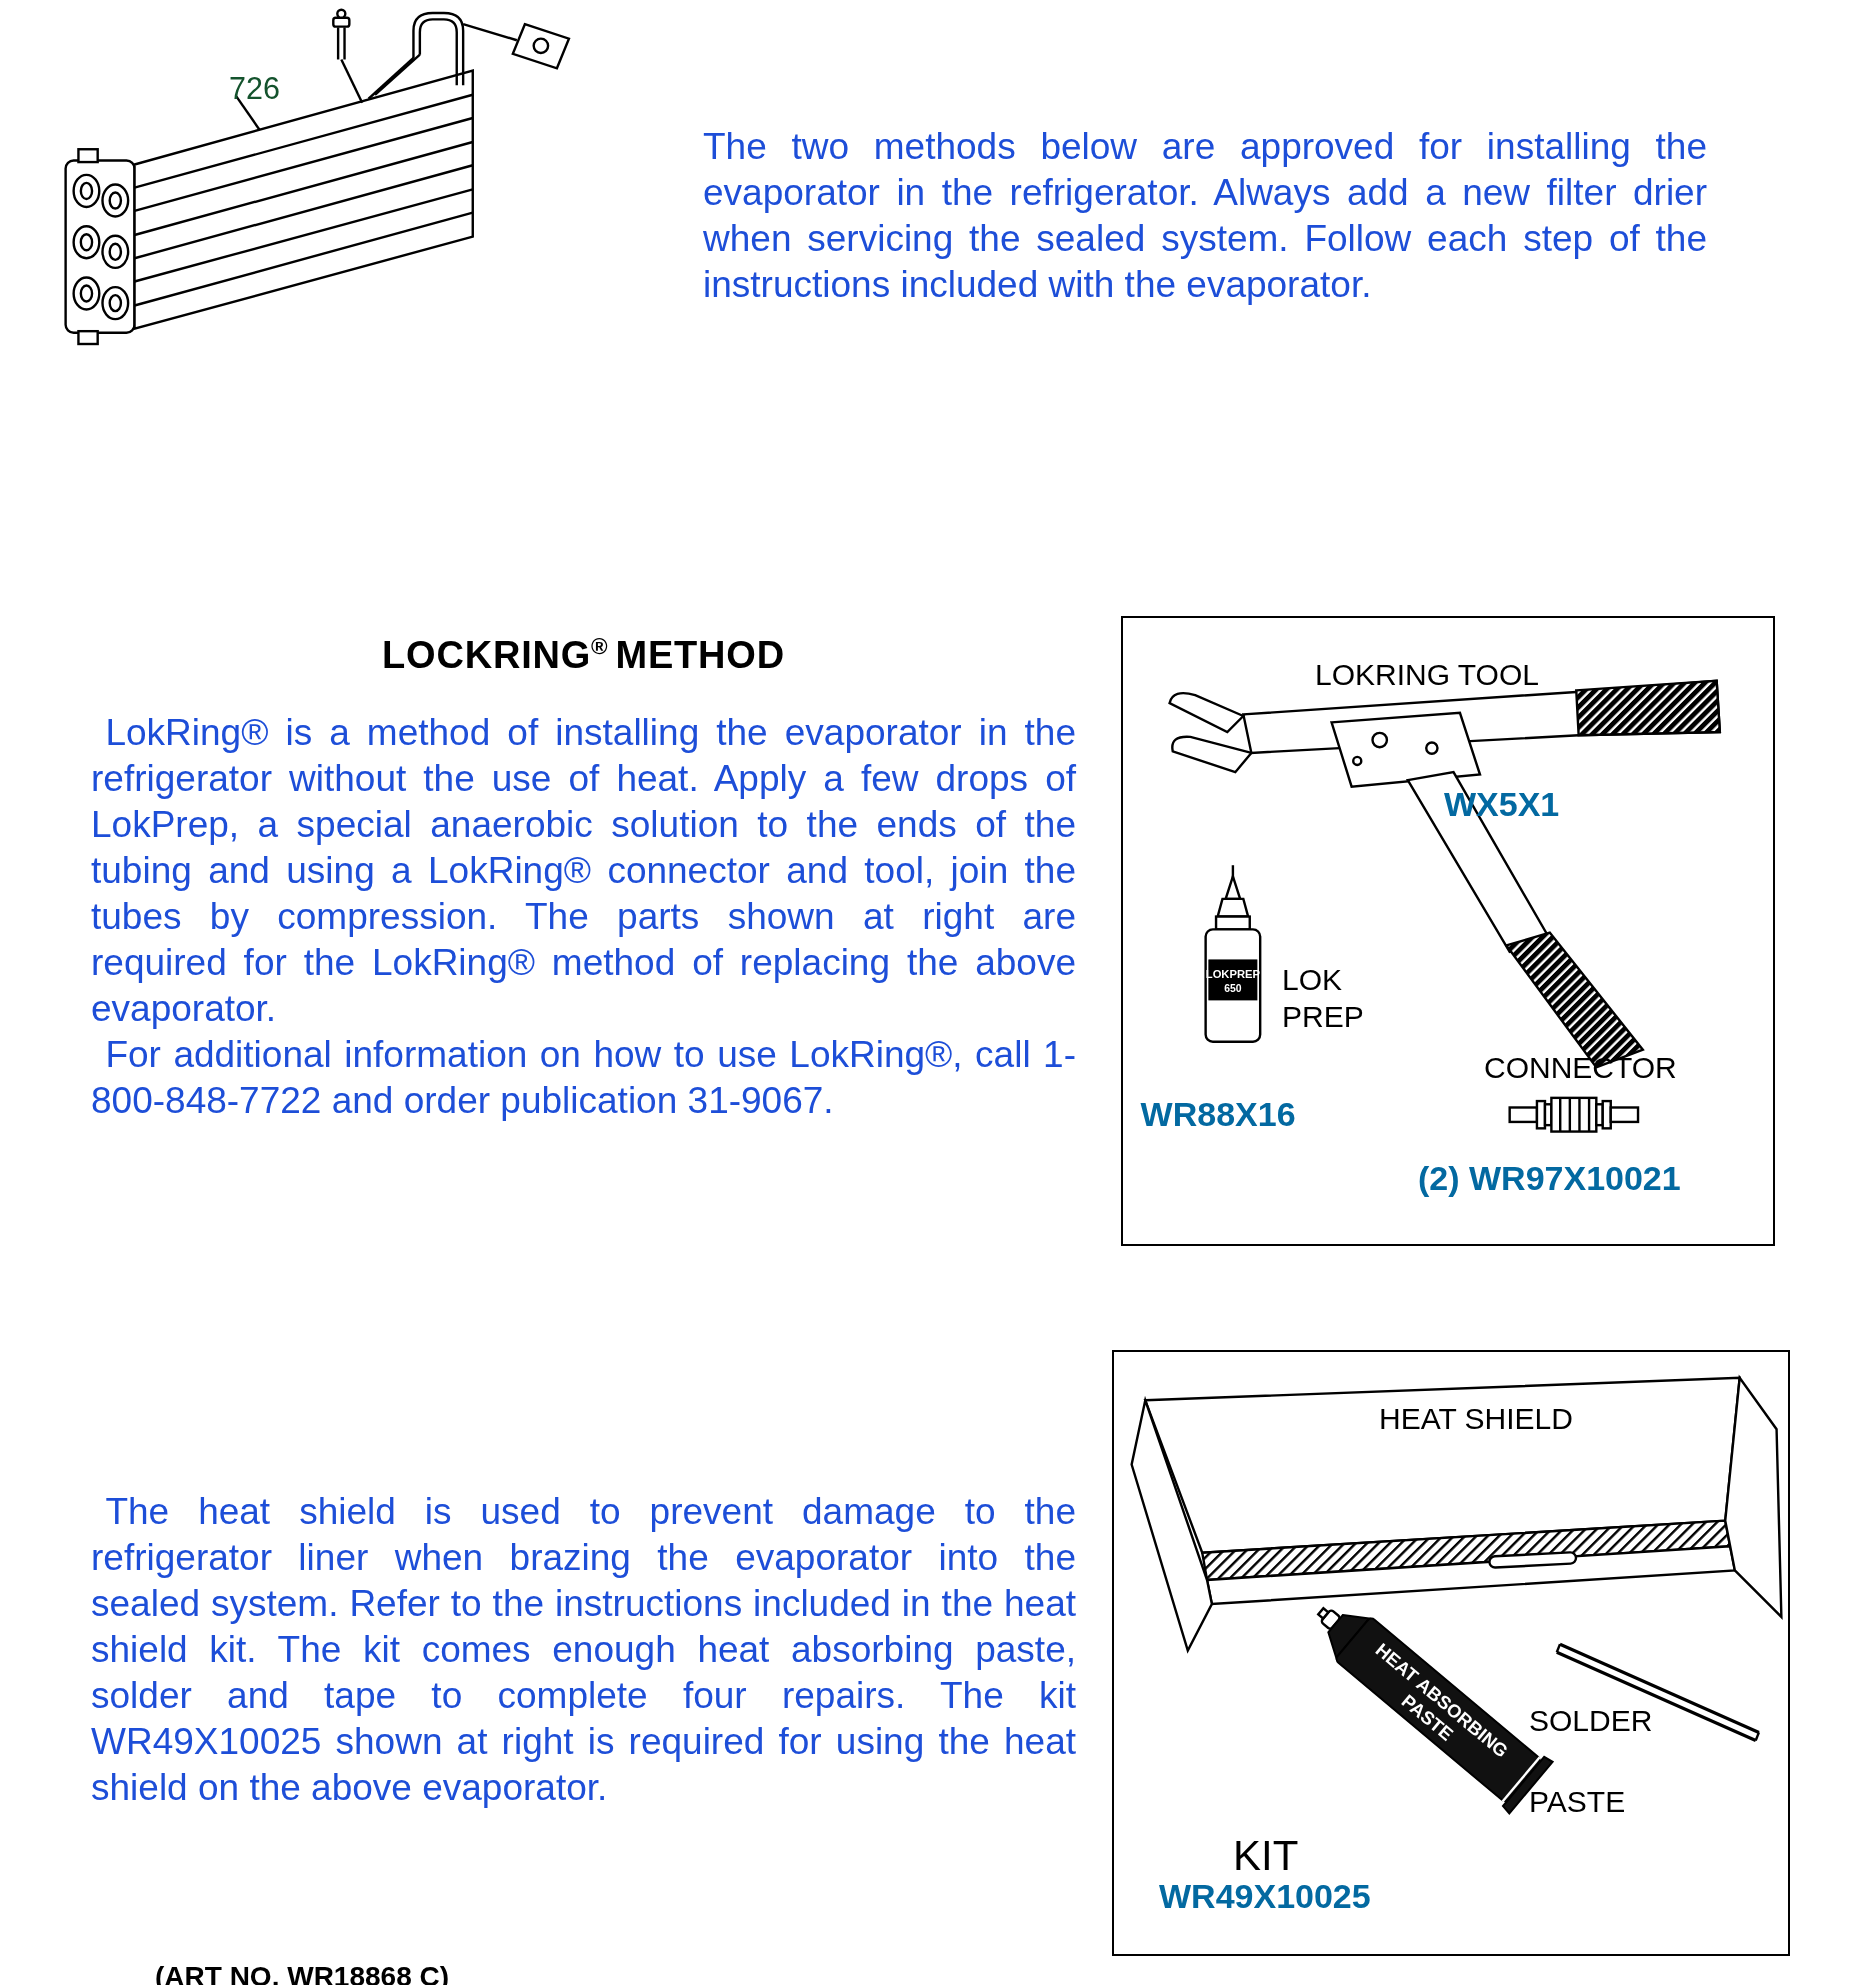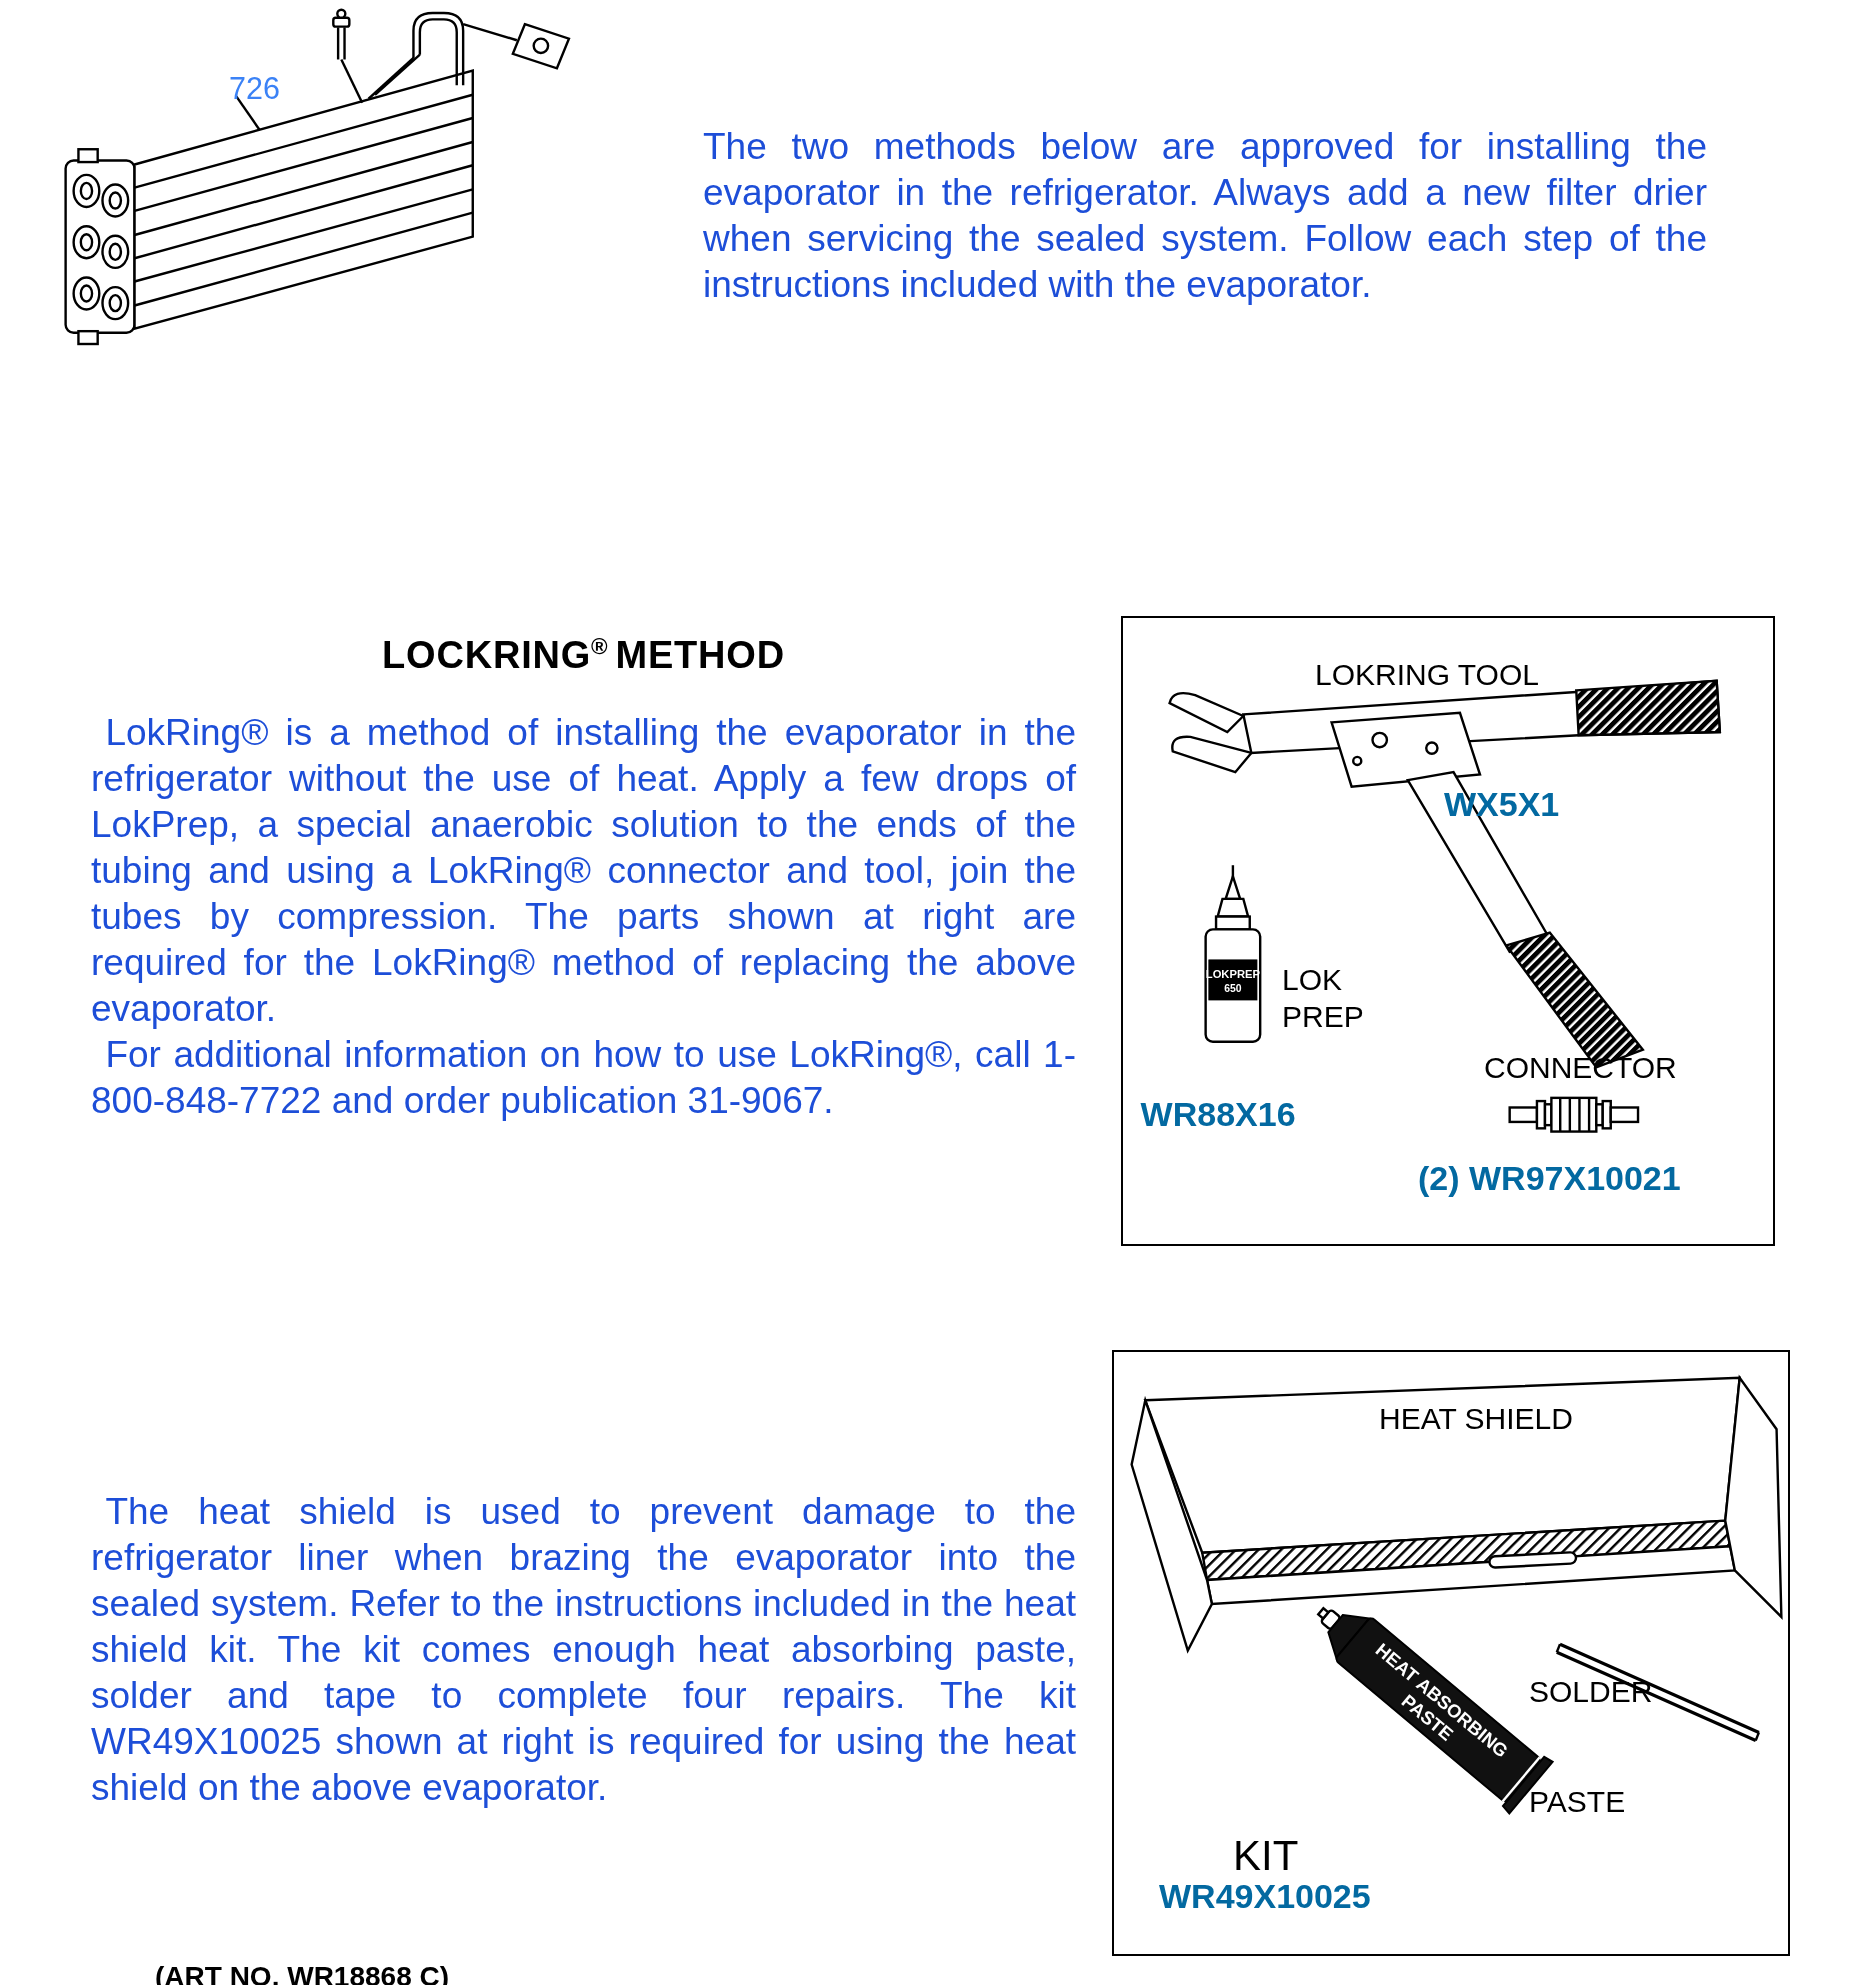--- a/index.html
+++ b/index.html
@@ -10,21 +10,21 @@
   }
   .abs { position:absolute; }
   .para { font-size:37px; line-height:46px; text-align:justify; color:#1d4ed8; }
   .para p { margin:0; text-indent:14.4px; }
   .heading { font-size:38px; font-weight:bold; text-align:center; letter-spacing:0.8px; }
   .heading sup { font-size:22.5px; }
   .heading .tail { margin-left:7px; }
   .box { position:absolute; border:2.4px solid #000; background:#fff; }
   .boxlabel { font-size:30px; color:#000; white-space:nowrap; }
   .partnum { font-size:34px; font-weight:bold; color:#0369a1; white-space:nowrap; }
-  .callout { font-size:30.5px; color:#3b82f6; }
+  .callout { font-size:30.5px; color:#14532d; }
   .artno { font-size:28px; font-weight:bold; color:#000;margin-top:46px; }
   svg { display:block; }
   .lineart { stroke:#000; fill:#fff; stroke-width:3; }
   .lineonly { stroke:#000; fill:none; stroke-width:3; }
 </style>
 </head>
 <body>
 
 <div class="abs" style="left:0;top:0;width:1861px;height:1985px;">
 
@@ -177,21 +177,21 @@
       </g>
 
       <g>
         <line x1="556" y1="364" x2="804" y2="474" stroke="#000" stroke-width="4"></line>
         <line x1="552" y1="374" x2="800" y2="484" stroke="#000" stroke-width="4"></line>
         <line x1="556" y1="364" x2="552" y2="374" stroke="#000" stroke-width="3"></line>
         <line x1="804" y1="474" x2="800" y2="484" stroke="#000" stroke-width="3"></line>
       </g>
     </svg>
     <div class="abs boxlabel" style="left:265px;top:50px;">HEAT SHIELD</div>
-    <div class="abs boxlabel" style="left:415px;top:323px;">SOLDER</div>
+    <div class="abs boxlabel" style="left:415px;top:352px;">SOLDER</div>
     <div class="abs boxlabel" style="left:415px;top:433px;">PASTE</div>
     <div class="abs boxlabel" style="left:119px;top:480px;font-size:42px;">KIT</div>
     <div class="abs partnum" style="left:45px;top:525px;">WR49X10025</div>
   </div>
 
   <div class="abs artno" style="left:155px;top:1915px;">(ART NO. WR18868 C)</div>
 
 </div>
 
 

